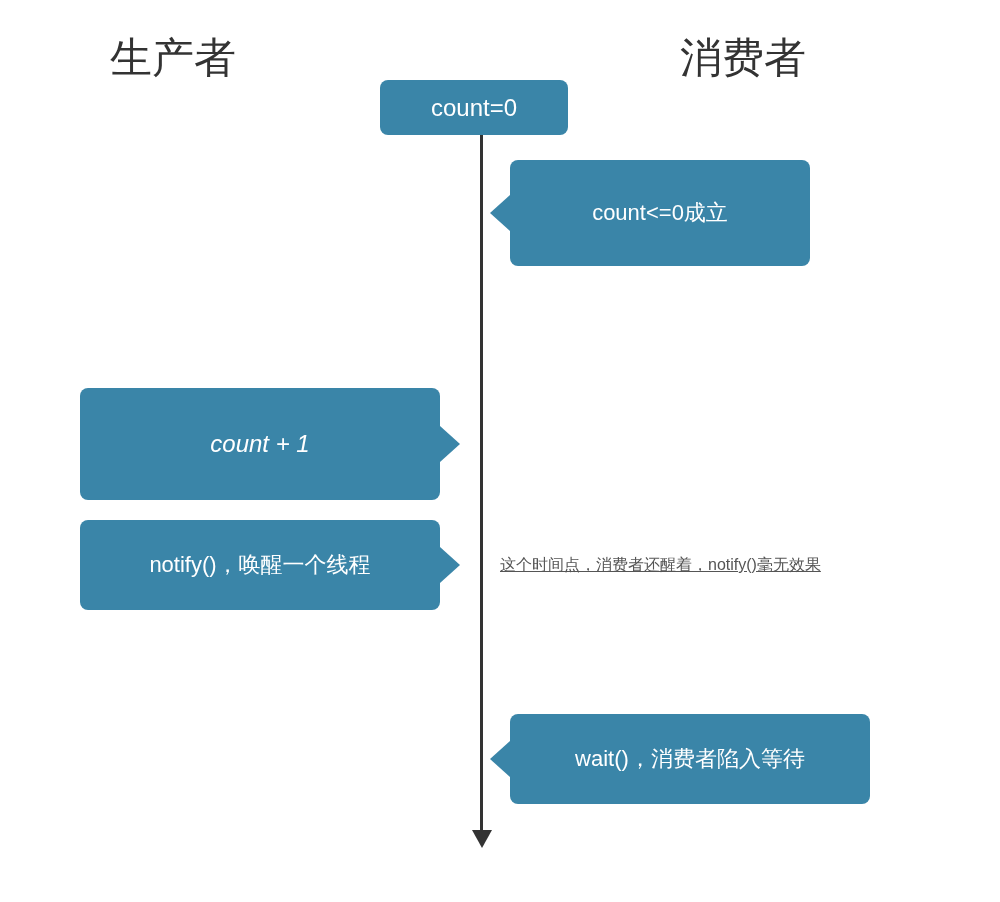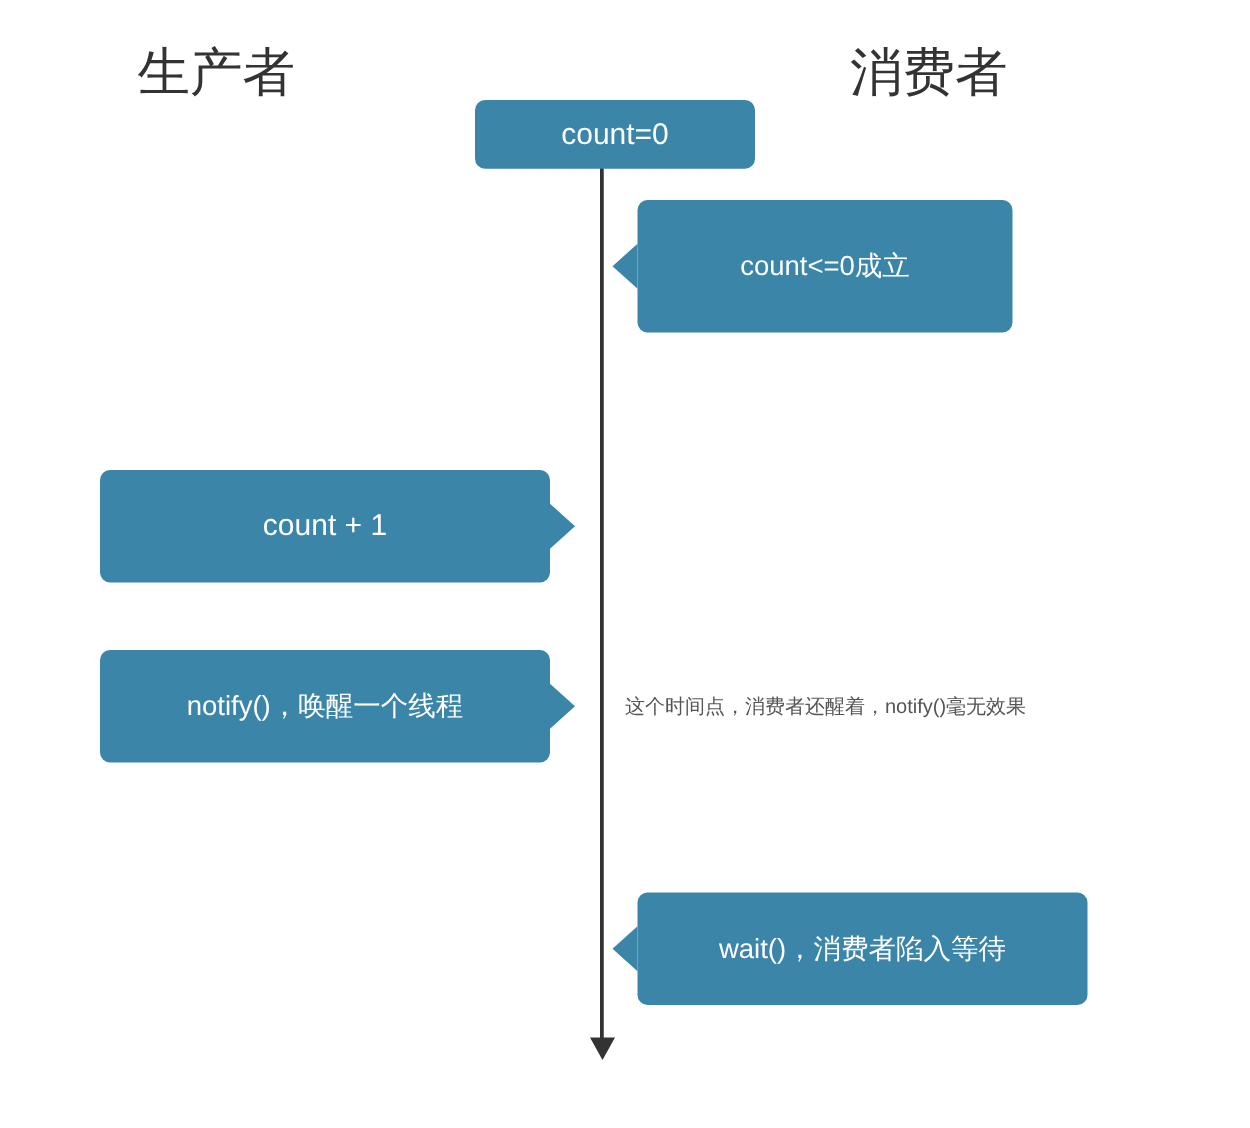--- a/index.html
+++ b/index.html
@@ -84,41 +84,42 @@
       border-top: 18px solid transparent;
       border-bottom: 18px solid transparent;
       border-right: 20px solid #3a85a8;
     }
 
     
     .annotation {
       position: absolute;
       font-size: 16px;
       color: #555555;
+      text-decoration: underline;
     }
   </style>
 </head>
 <body>
 
 <div class="col-header col-producer">生产者</div>
 <div class="col-header col-consumer">消费者</div>
 
 <div class="timeline-line"></div>
 
 <div class="timeline-arrow"></div>
 
-<div class="box" style="top:80px; left:380px; width:224px; height:55px; font-size:24px;">
+<div class="box" style="top:80px; left:380px; width:188px; height:55px; font-size:24px;">
   <span>count=0</span>
 </div>
 
 <div class="box box-arrow-left" style="top:160px; left:510px; width:300px; height:106px; font-size:22px;">
   <span>count&lt;=0成立</span>
 </div>
 
-<div class="box box-arrow-right" style="top:376px; left:80px; width:360px; height:90px; font-size:24px;">
+<div class="box box-arrow-right" style="top:388px; left:80px; width:360px; height:112px; font-size:24px;font-style:italic;">
   <span>count + 1</span>
 </div>
 
 <div class="box box-arrow-right" style="top:520px; left:80px; width:360px; height:90px; font-size:22px;">
   <span>notify()，唤醒一个线程</span>
 </div>
 
 <div class="annotation" style="top:555px; left:500px;">这个时间点，消费者还醒着，notify()毫无效果</div>
 
 <div class="box box-arrow-left" style="top:700px; left:510px; width:360px; height:90px; font-size:22px;margin-top:14px;">

